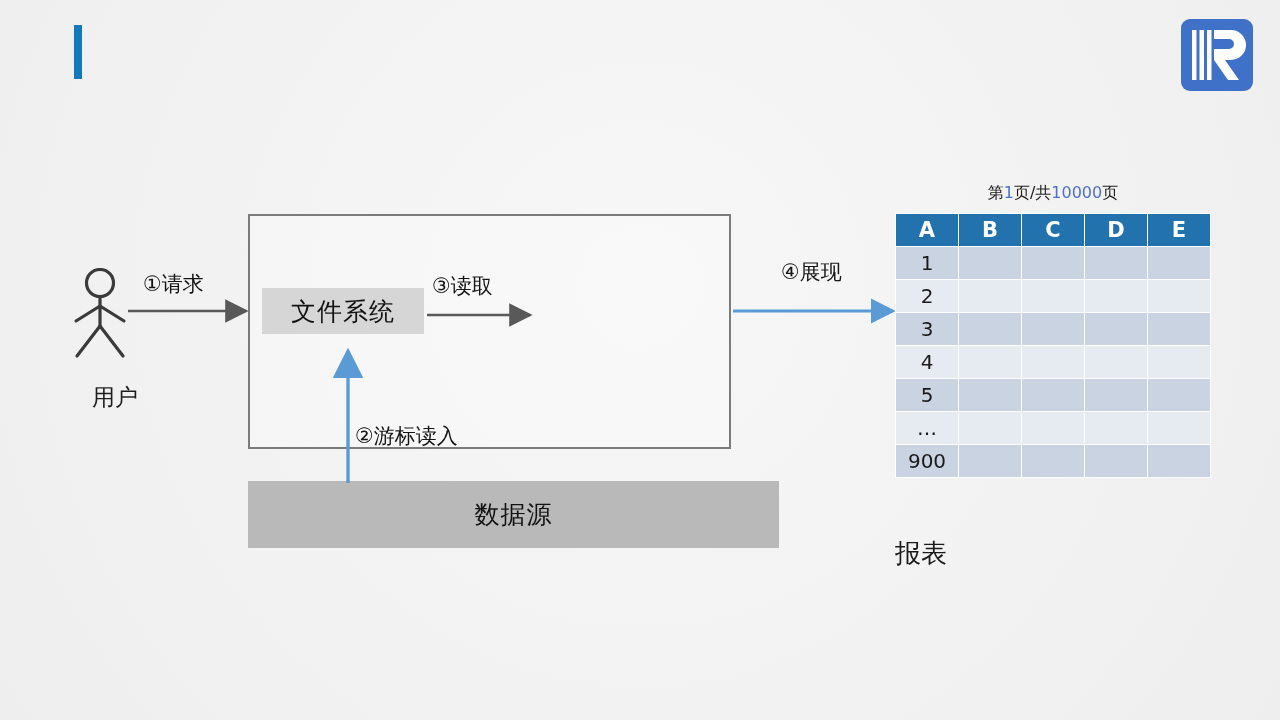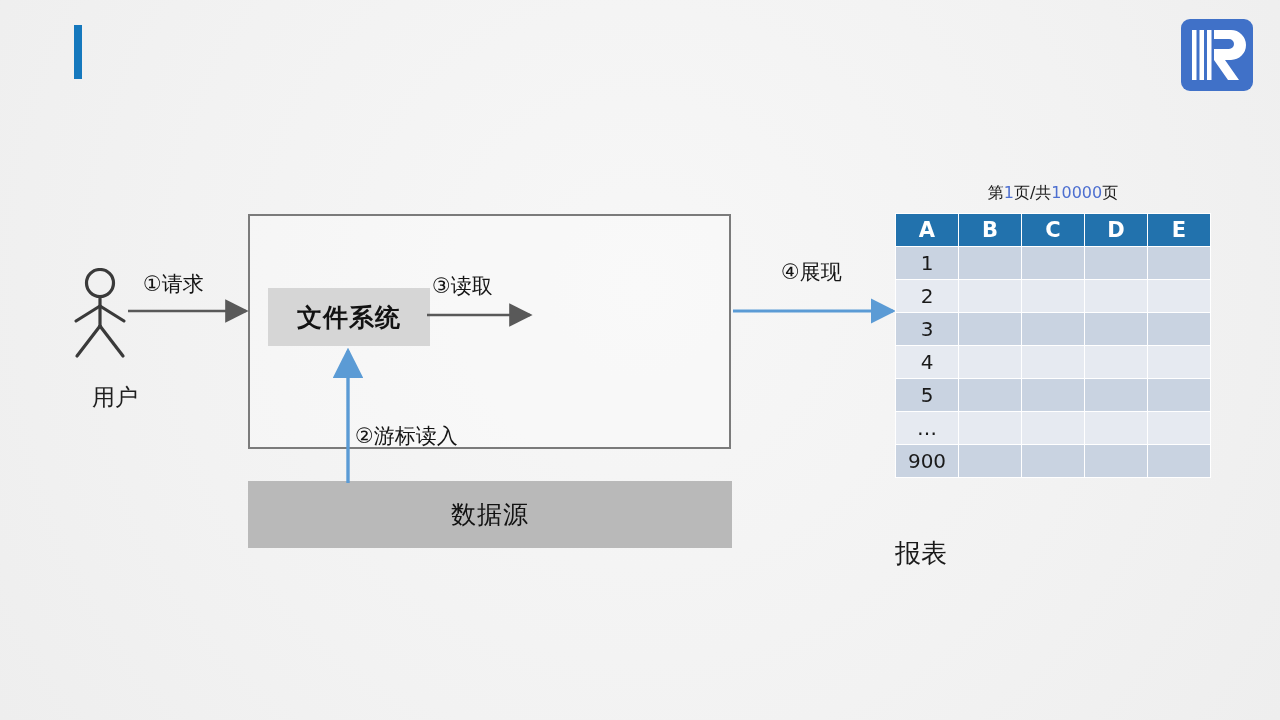--- a/index.html
+++ b/index.html
@@ -87,36 +87,35 @@
     position: absolute;
     background: #d6d6d6;
     display: flex;
     align-items: center;
     justify-content: center;
     font-size: 25px;
     color: #121212;
     letter-spacing: 1px;
   }
   .box-filesystem {
-    left: 268px;
+    left: 262px;
     top: 288px;
     width: 162px;
-    height: 58px;
-    font-weight: bold;
+    height: 46px;
   }
   .box-engine {
     left: 532px;
     top: 285px;
     width: 166px;
     height: 60px;
   }
   .box-datasource {
     left: 248px;
     top: 481px;
-    width: 484px;
+    width: 531px;
     height: 67px;
     background: #b9b9b9;
     font-size: 25px;
   }
 
   
   .flow-label {
     position: absolute;
     font-size: 21px;
     color: #151515;

